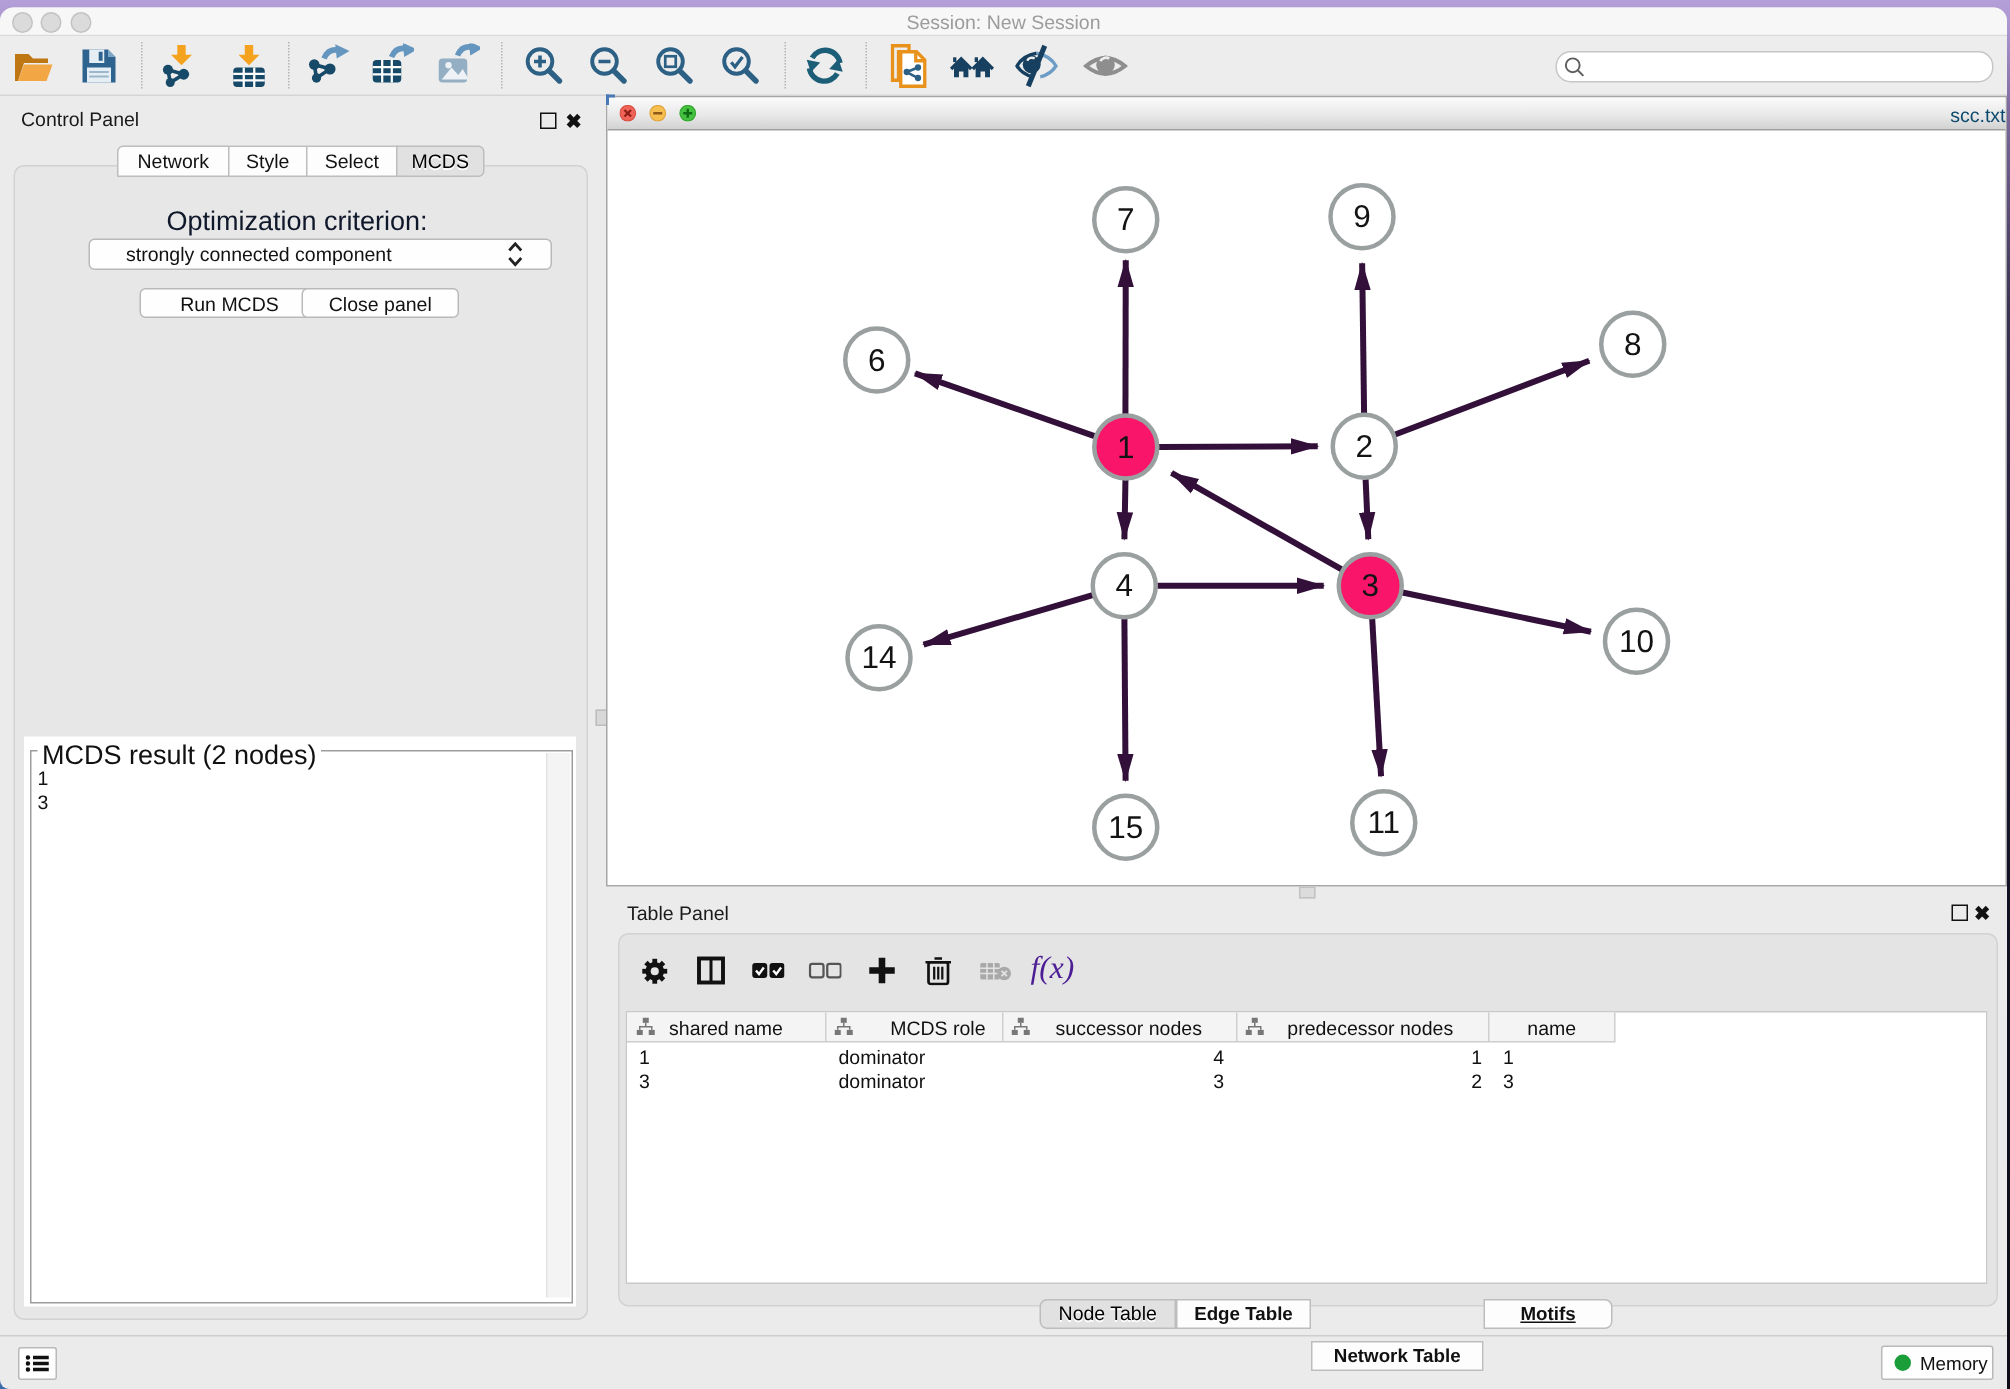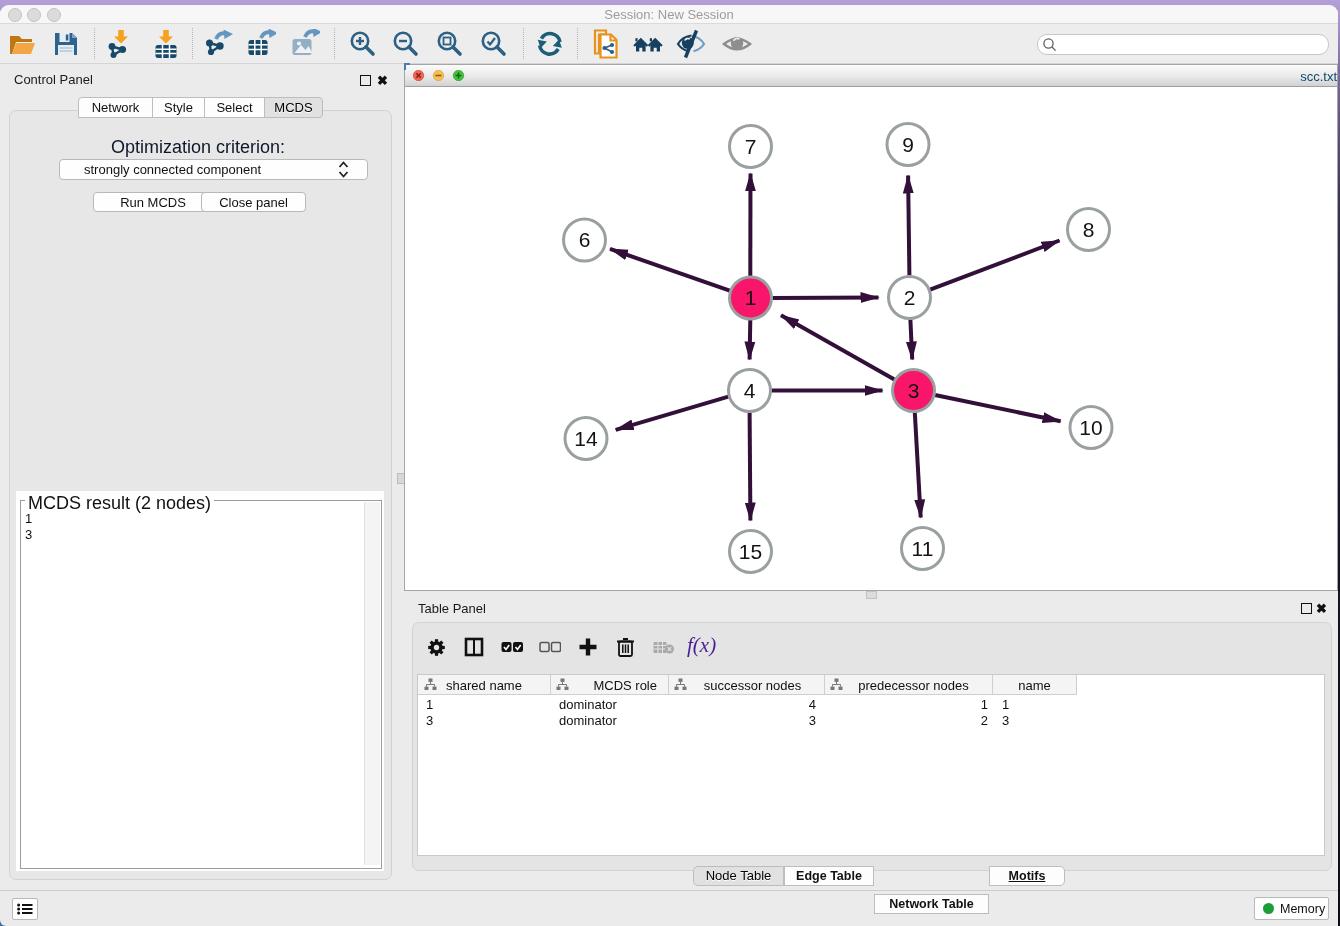--- a/index.html
+++ b/index.html
@@ -333,21 +333,21 @@
 <div class="cell" style="left:1002px;top:697px;">1</div>
 <div class="cell" style="left:426px;top:713px;">3</div>
 <div class="cell" style="left:559px;top:713px;">dominator</div>
 <div class="cell" style="left:669px;top:713px;width:147px;text-align:right;">3</div>
 <div class="cell" style="left:825px;top:713px;width:163px;text-align:right;">2</div>
 <div class="cell" style="left:1002px;top:713px;">3</div>
 
 <div class="tab tabsel" style="left:693px;top:866px;width:91px;height:20px;border-radius:5px 0 0 5px;line-height:18px;">Node Table</div>
 <div class="tab" style="left:784px;top:866px;width:90px;height:20px;line-height:18px;font-weight:bold;font-size:12.5px;">Edge Table</div>
 <div class="tab" style="left:874px;top:866px;width:115px;height:20px;line-height:18px;font-weight:bold;font-size:12.5px;margin-top:28px;">Network Table</div>
-<div class="tab" style="left:989px;top:866px;width:76px;height:20px;border-radius:0 5px 5px 0;line-height:18px;font-weight:bold;font-size:12.5px;text-decoration:underline;">Motifs</div>
+<div class="tab" style="left:989px;top:866px;width:86px;height:20px;border-radius:0 5px 5px 0;line-height:18px;font-weight:bold;font-size:12.5px;text-decoration:underline;">Motifs</div>
 
 <div class="abs" style="left:0px;top:890px;width:1338px;height:1px;background:#cdcdcd;"></div>
 <div class="btn" style="left:12px;top:898px;width:26px;height:22px;border-radius:2px;"></div>
 <svg class="abs" style="left:17px;top:903px;width:16px;height:12px;" viewBox="0 0 16 12">
  <circle cx="1.6" cy="2" r="1.5" fill="#111"></circle>
     <circle cx="1.6" cy="6" r="1.5" fill="#111"></circle>
     <circle cx="1.6" cy="10" r="1.5" fill="#111"></circle>
  <path d="M5 2 h10.5 M5 6 h10.5 M5 10 h10.5" stroke="#111" stroke-width="2.2"></path>
 </svg>
 <div class="btn" style="left:1254px;top:897px;width:75px;height:23px;border-radius:2px;line-height:22px;padding-left:25px;text-align:left;box-sizing:border-box;font-size:12.5px;">Memory</div>

